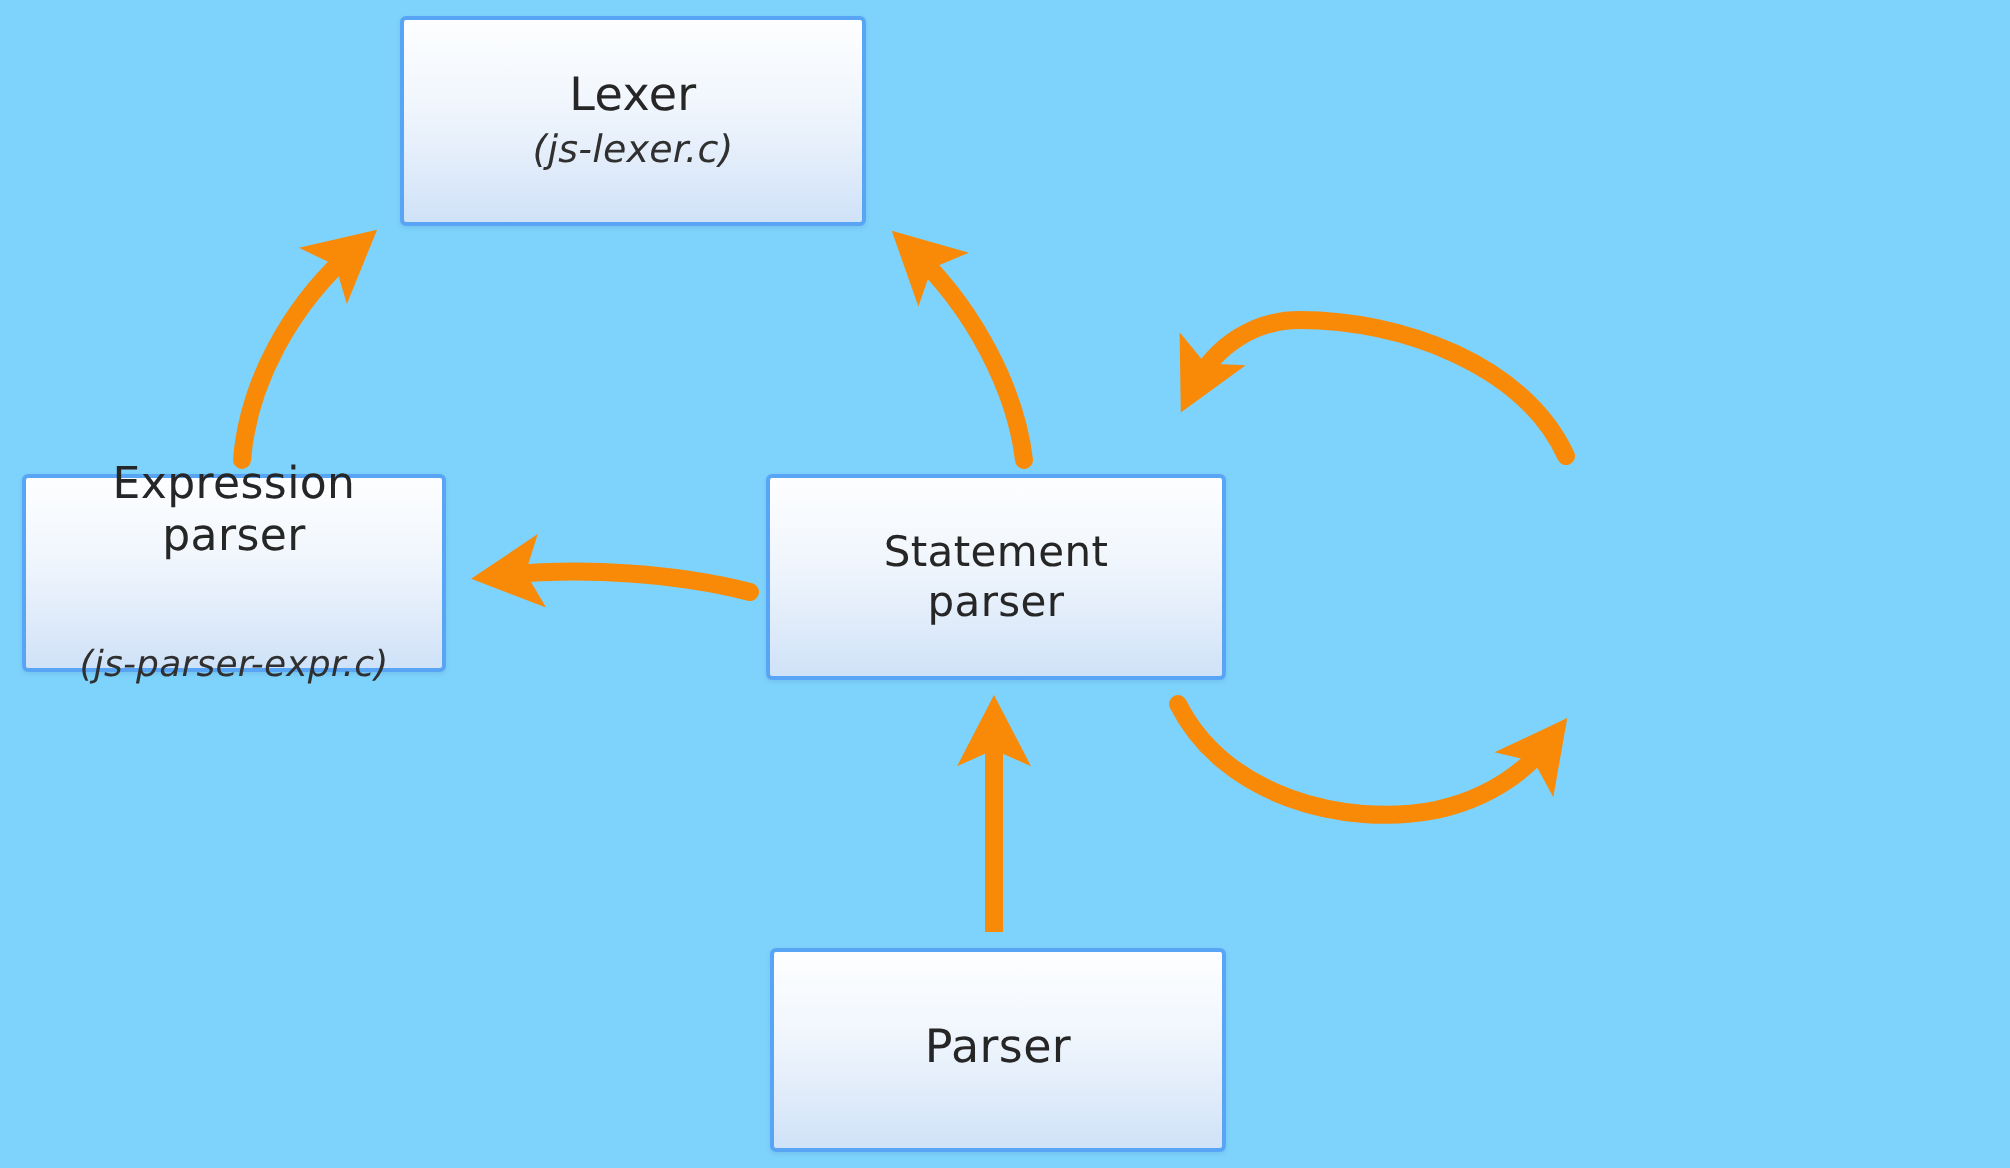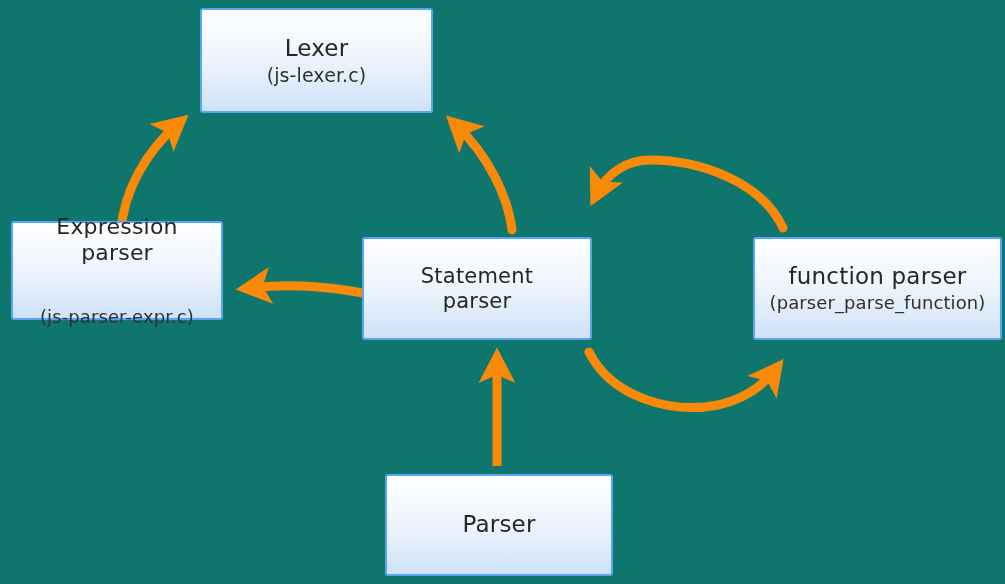--- a/index.html
+++ b/index.html
@@ -5,21 +5,21 @@
 <style>
   html, body {
     margin: 0;
     padding: 0;
     background: #ffffff;
   }
   #canvas {
     position: relative;
     width: 1005px;
     height: 584px;
-    background: #0f766e;
+    background: #7dd3fc;
     overflow: hidden;
     font-family: "DejaVu Sans", sans-serif;
   }
   #arrow-layer {
     position: absolute;
     left: 0;
     top: 0;
     width: 1005px;
     height: 584px;
     pointer-events: none;
@@ -44,25 +44,26 @@
     letter-spacing: 0.2px;
     color: #262626;
     white-space: pre-line;
   }
   .node .subtitle {
     font-size: 19px;
     line-height: 1.2;
     letter-spacing: 0.1px;
     color: #303030;
     margin-top: 2px;
+    font-style: italic;
   }
   
   #node-lexer       { left: 200px; top: 8px;   width: 233px; height: 105px; }
-  #node-expression  { left: 11px;  top: 221px; width: 212px; height: 99px;  }
-  #node-statement   { left: 362px; top: 237px; width: 230px; height: 103px; }
+  #node-expression  { left: 11px;  top: 237px; width: 212px; height: 99px;  }
+  #node-statement   { left: 383px; top: 237px; width: 230px; height: 103px; }
   #node-function    { left: 753px; top: 237px; width: 249px; height: 103px; }
   #node-parser      { left: 385px; top: 474px; width: 228px; height: 102px; }
   #node-expression .title { font-size: 22px; }
   #node-expression .subtitle { font-size: 18px; margin-top: 40px; }
   #node-statement .title { font-size: 21px; }
   #node-statement .subtitle { font-size: 18px; }
   #node-function .title { font-size: 23px; }
   #node-function .subtitle { font-size: 18px; }
 </style>
 </head>
@@ -111,22 +112,18 @@
     <div class="title">Expression
 parser</div>
     <div class="subtitle">(js-parser-expr.c)</div>
   </div>
 
   <div class="node" id="node-statement">
     <div class="title">Statement
 parser</div>
   </div>
 
-  <div class="node" id="node-function">
-    <div class="title">function parser</div>
-    <div class="subtitle">(parser_parse_function)</div>
-  </div>
 
   <div class="node" id="node-parser">
     <div class="title">Parser</div>
   </div>
 
 </div>
 
 </body></html>

